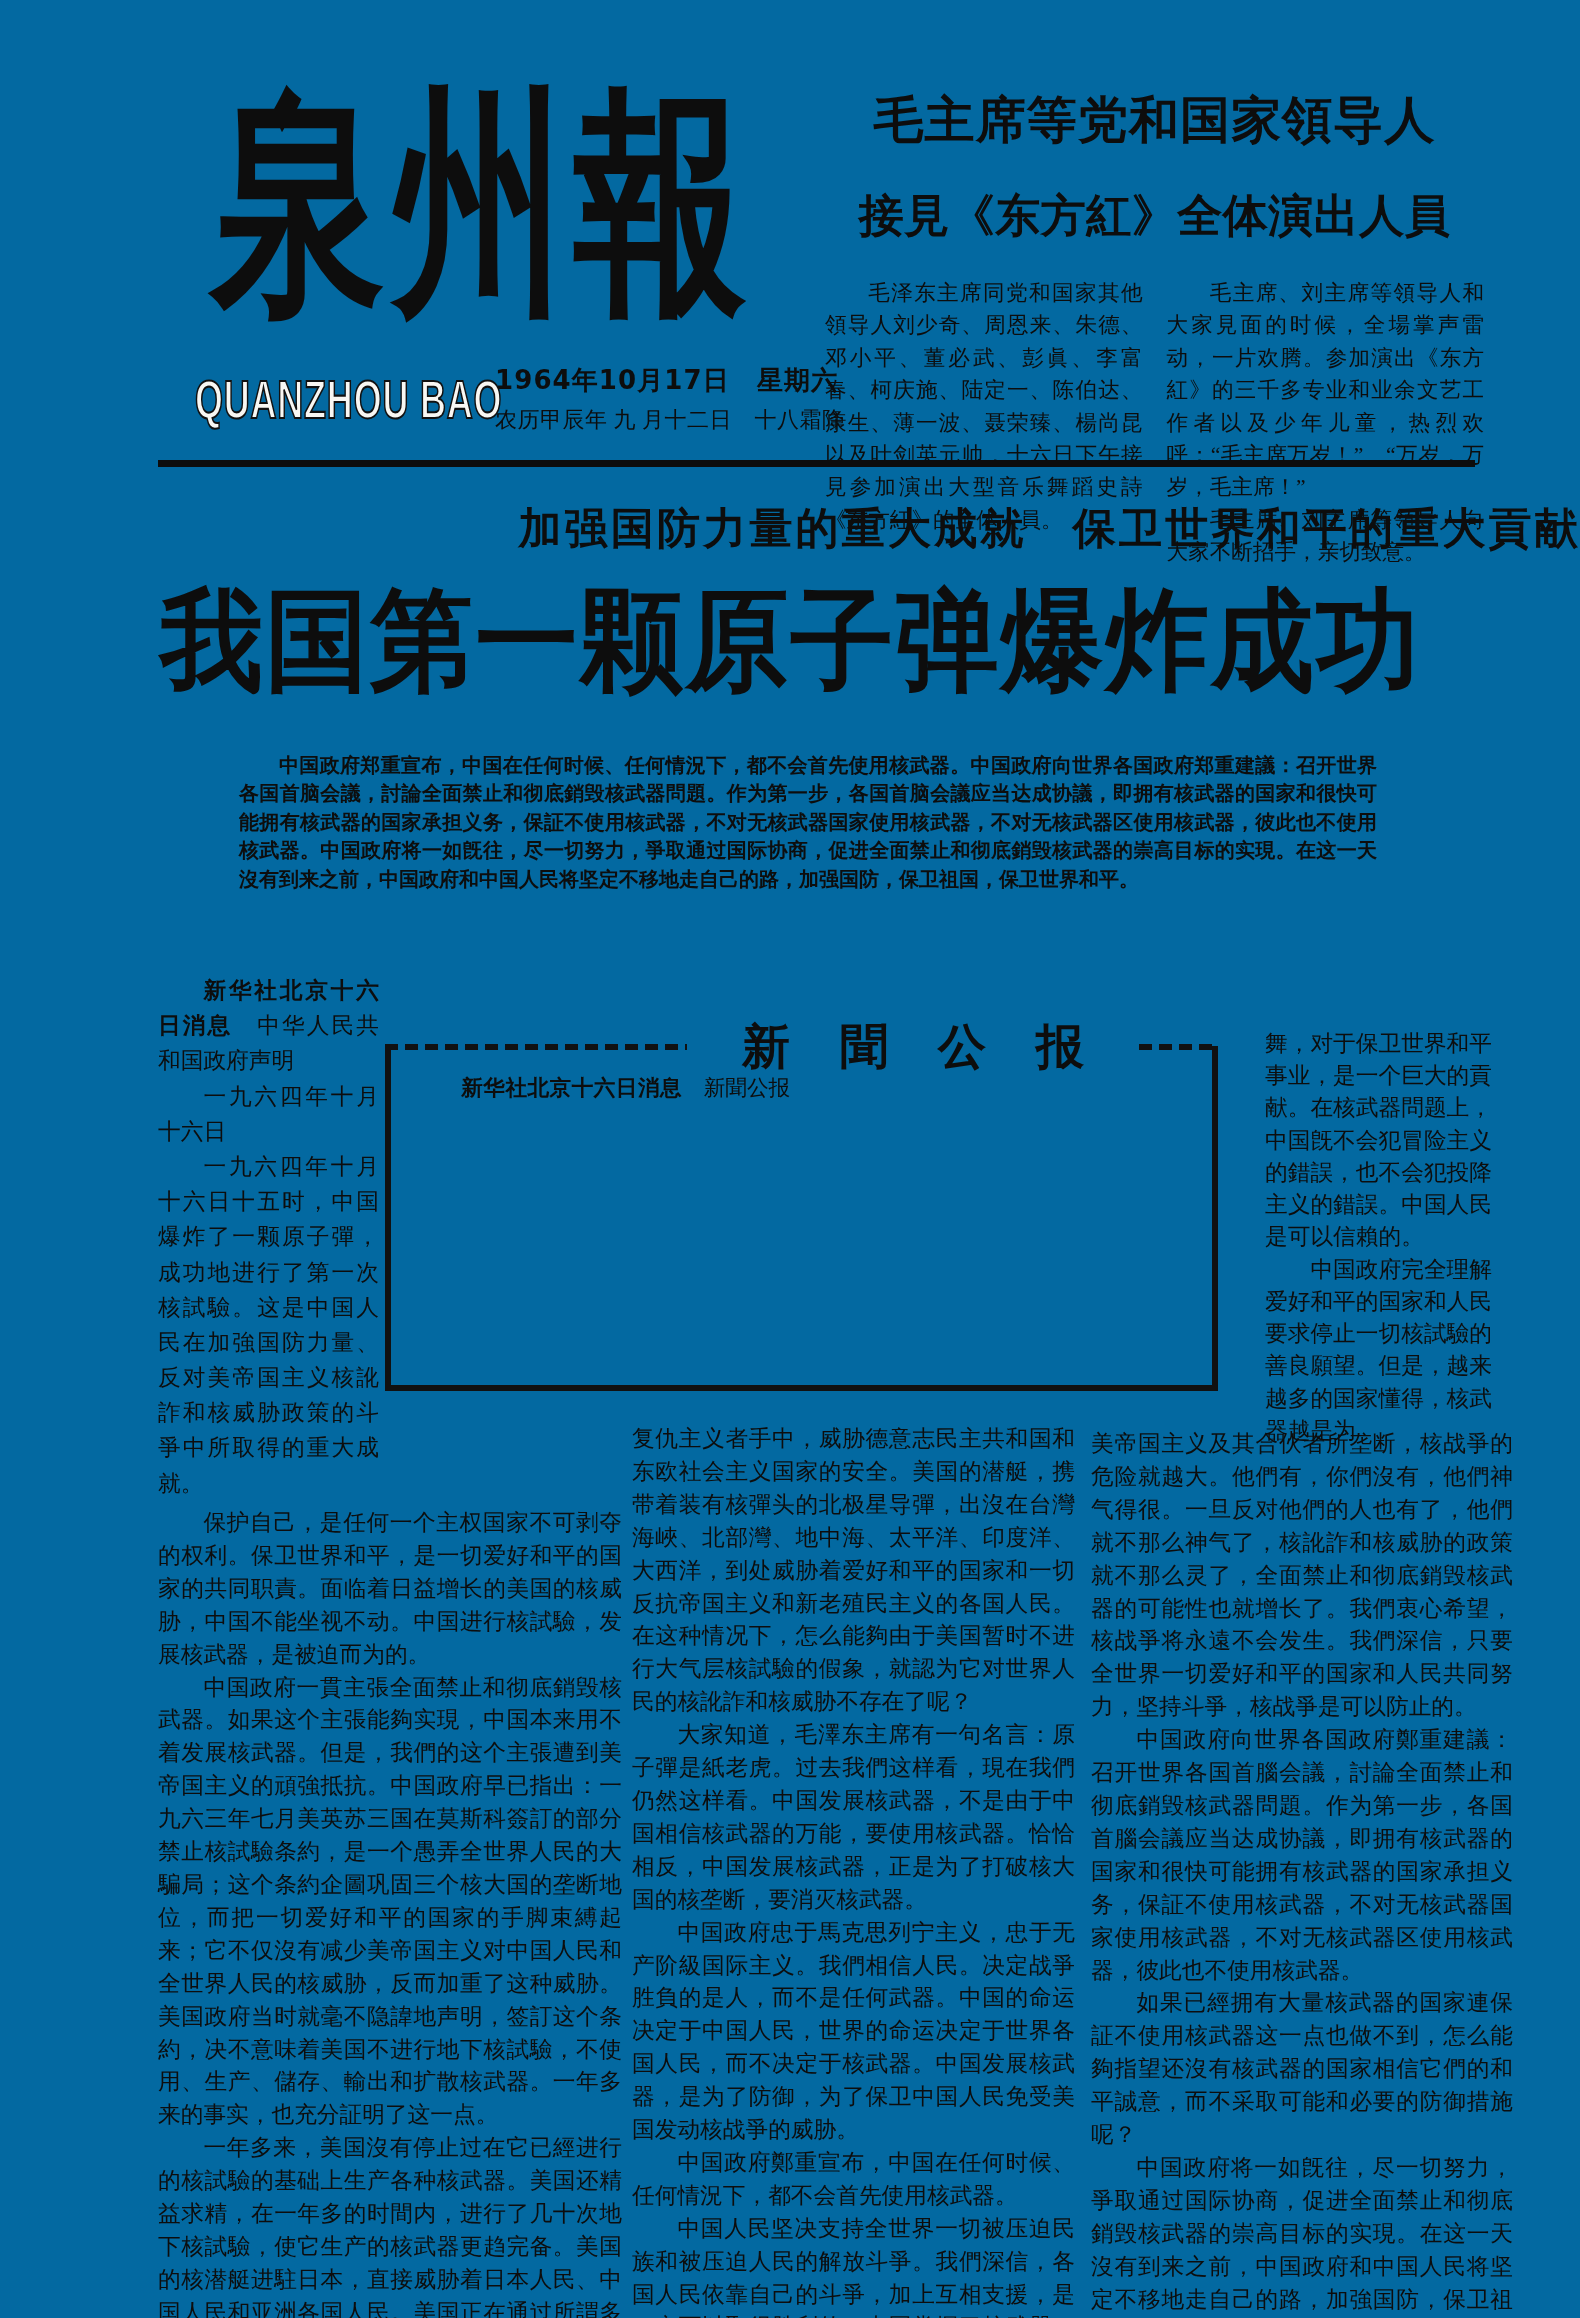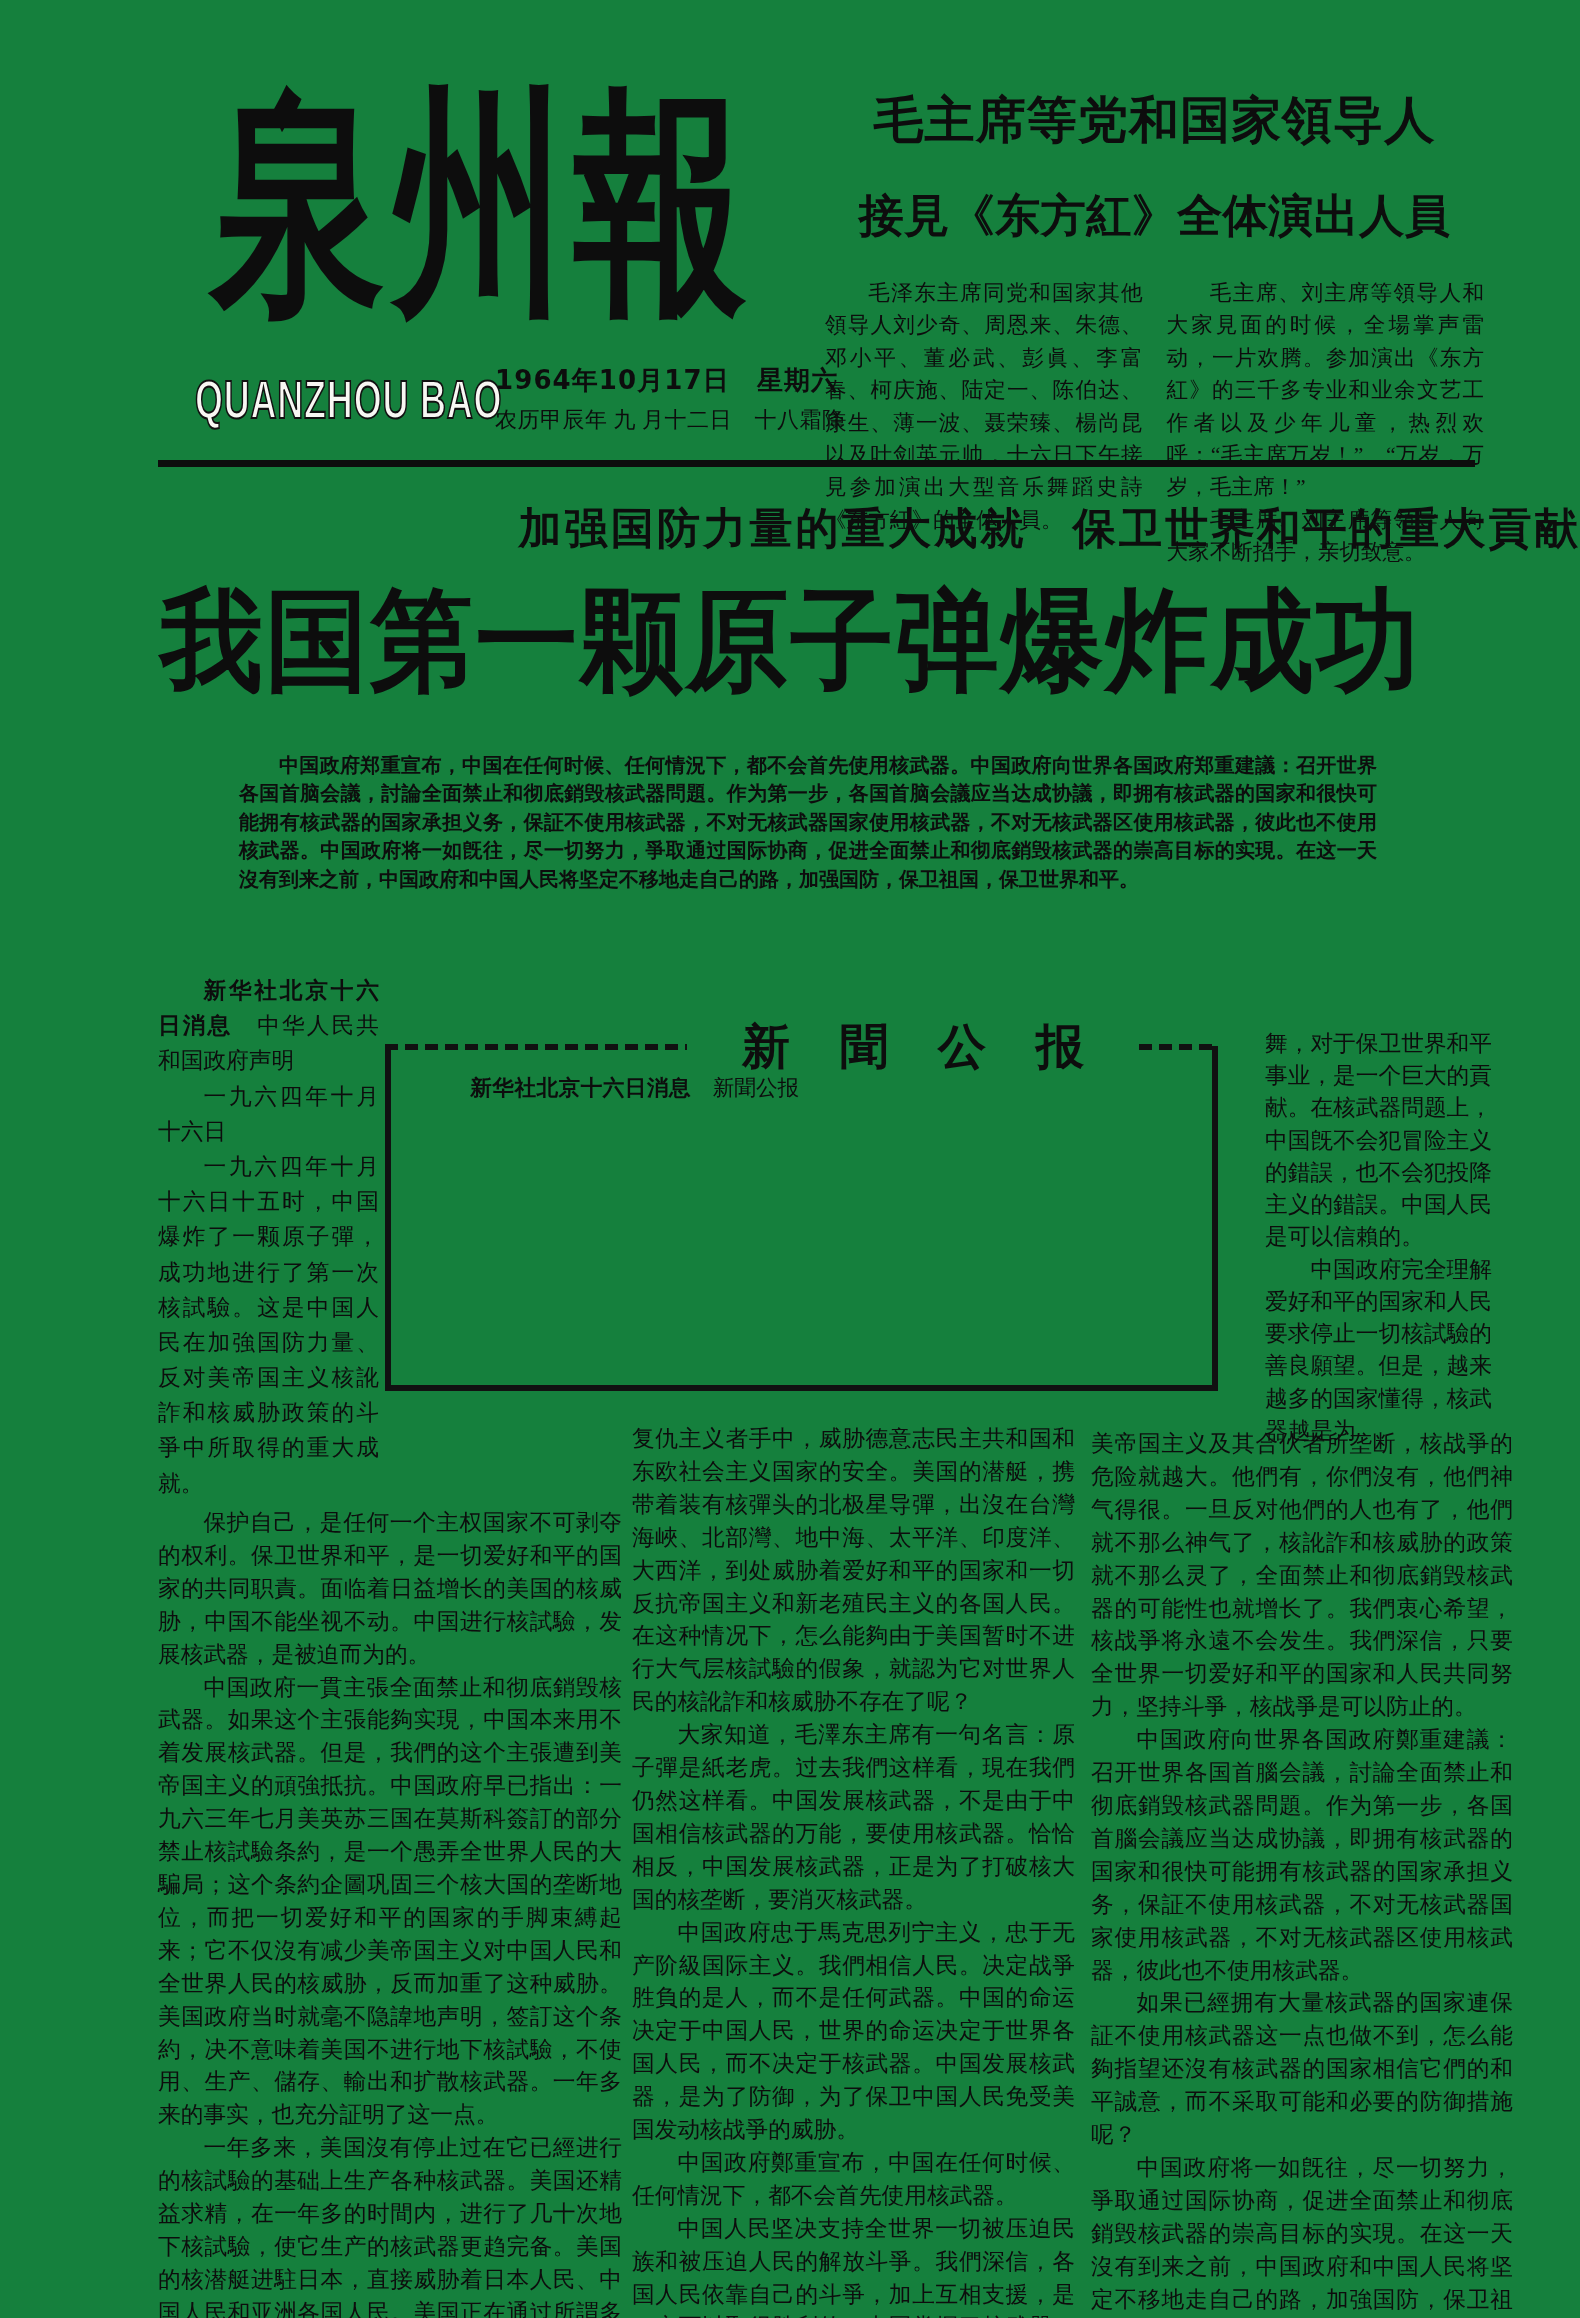--- a/index.html
+++ b/index.html
@@ -1,19 +1,19 @@
 <!DOCTYPE html>
 <html style="font-size:8.4px"><head>
 <meta charset="utf-8">
 <style>
   html,body{margin:0;padding:0;background:#e8e6e0;}
   .page{
     position:relative;
     width:1581px;height:2319px;
-    background:#15803d;
+    background:#0369a1;
     color:#0d0d0d;
     font-family:"Liberation Serif","DejaVu Serif",serif;
     overflow:hidden;
   }
   
   .masthead-title{
     position:absolute;left:211px;top:69px;
     font-size:242px;line-height:1.1;font-weight:700;
     font-family:"DejaVu Serif","Liberation Serif",serif;
     letter-spacing:9.5px;white-space:nowrap;
@@ -72,21 +72,21 @@
     box-sizing:border-box;
   }
   .box-title-row{position:absolute;top:-31px;left:-6.3px;right:-6.3px;
     display:flex;align-items:center;}
   .dash-line{flex:1;height:5.3px;
     background:repeating-linear-gradient(90deg,#111 0 12.6px,transparent 12.6px 20px);}
   .dash-line.short{flex:0 0 79px;}
   .box-title{font-size:48px;font-weight:900;letter-spacing:50px;text-indent:50px;
     padding:0 5.3px;white-space:nowrap;
     font-family:"DejaVu Sans","Liberation Sans",sans-serif;}
-  .box-inner{padding:25px 27px 0 36px;font-size:21.6px;line-height:1.62;text-align:justify;}
+  .box-inner{padding:25px 27px 0 27px;font-size:21.6px;line-height:1.62;text-align:justify;}
   .box-dateline{margin:0 0 3.2px 2em;font-size:21.6px;}
   .box-dateline .lead-agency{letter-spacing:0.5px;}
   .box-inner p{margin:0;text-indent:2em;}
 </style>
 </head>
 <body>
 
 <div class="page">
 
   <div class="masthead-title">泉州報</div>

